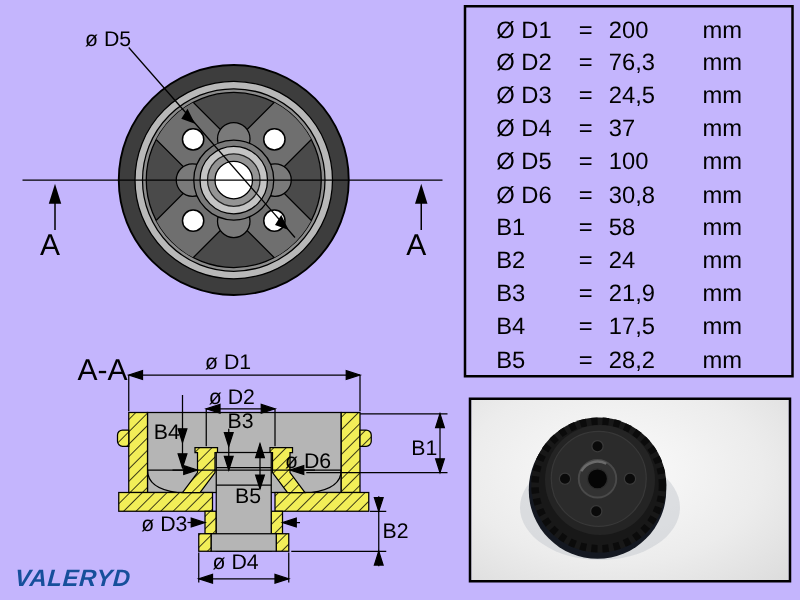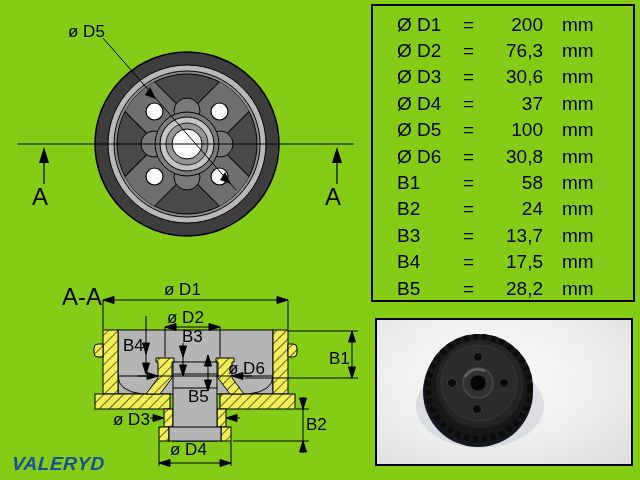--- a/index.html
+++ b/index.html
@@ -1,27 +1,27 @@
 <!DOCTYPE html>
 <html><head>
 <meta charset="utf-8">
 <style>
   html,body{margin:0;padding:0;background:#fff;}
-  .stage{position:relative;width:640px;height:480px;background:#84cc16;overflow:hidden;
+  .stage{position:relative;width:640px;height:480px;background:#c4b5fd;overflow:hidden;
          font-family:"Liberation Sans", sans-serif;color:#000;}
   .abs{position:absolute;}
   .dimlabel{position:absolute;font-size:17px;white-space:nowrap;color:#000;}
   .biglabel{position:absolute;font-size:24px;white-space:nowrap;color:#000;}
   
   .dim-table{position:absolute;left:371px;top:4px;width:264px;height:298px;
              border:2px solid #000;box-sizing:border-box;padding:5px 0 0 24px;}
   .trow{display:flex;align-items:center;height:26.4px;font-size:19px;line-height:1;}
   .tlabel{width:66px;}
   .teq{width:24px;}
-  .tval{width:56px;text-align:right;}
+  .tval{width:56px;}
   .tunit{margin-left:19px;}
   
   .photo-frame{position:absolute;left:375px;top:318px;width:258px;height:148px;
                border:2px solid #000;box-sizing:border-box;
                background:radial-gradient(ellipse at 45% 40%, #fbfbfb 0%, #ececec 60%, #dcdcdc 100%);}
   
   .logo{position:absolute;left:12px;top:453px;font-size:19px;font-weight:bold;
         font-style:italic;letter-spacing:0.5px;transform:skewX(-4deg);}
   svg{display:block;}
 </style>
@@ -198,21 +198,21 @@
     </div>
     <div class="trow">
       <span class="tlabel">Ø D2</span>
         <span class="teq">=</span>
         <span class="tval">76,3</span>
         <span class="tunit">mm</span>
     </div>
     <div class="trow">
       <span class="tlabel">Ø D3</span>
         <span class="teq">=</span>
-        <span class="tval">30,6</span>
+        <span class="tval">24,5</span>
         <span class="tunit">mm</span>
     </div>
     <div class="trow">
       <span class="tlabel">Ø D4</span>
         <span class="teq">=</span>
         <span class="tval">37</span>
         <span class="tunit">mm</span>
     </div>
     <div class="trow">
       <span class="tlabel">Ø D5</span>
@@ -234,21 +234,21 @@
     </div>
     <div class="trow">
       <span class="tlabel">B2</span>
         <span class="teq">=</span>
         <span class="tval">24</span>
         <span class="tunit">mm</span>
     </div>
     <div class="trow">
       <span class="tlabel">B3</span>
         <span class="teq">=</span>
-        <span class="tval">13,7</span>
+        <span class="tval">21,9</span>
         <span class="tunit">mm</span>
     </div>
     <div class="trow">
       <span class="tlabel">B4</span>
         <span class="teq">=</span>
         <span class="tval">17,5</span>
         <span class="tunit">mm</span>
     </div>
     <div class="trow">
       <span class="tlabel">B5</span>

